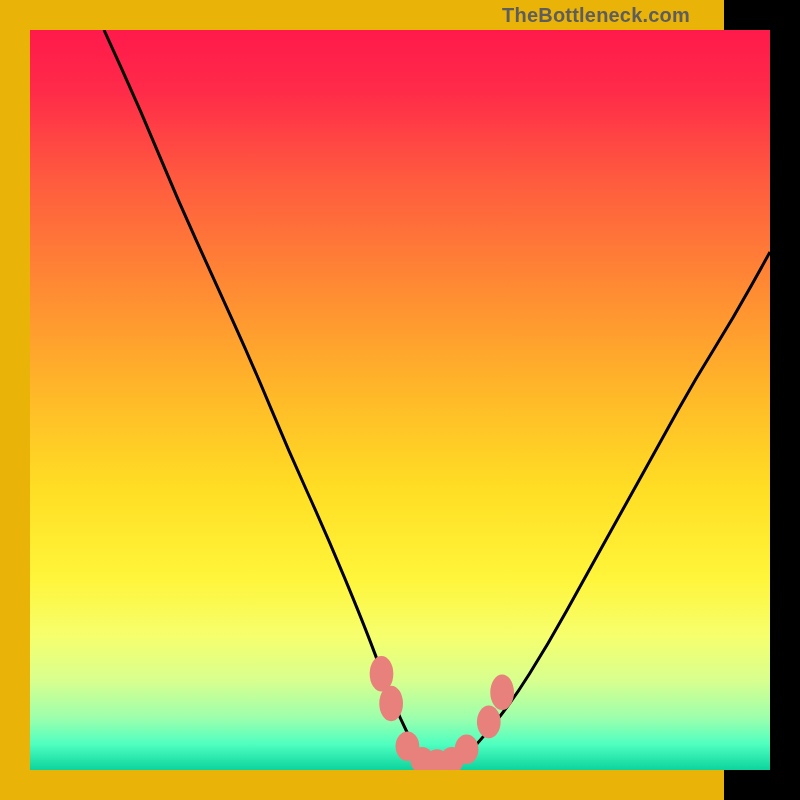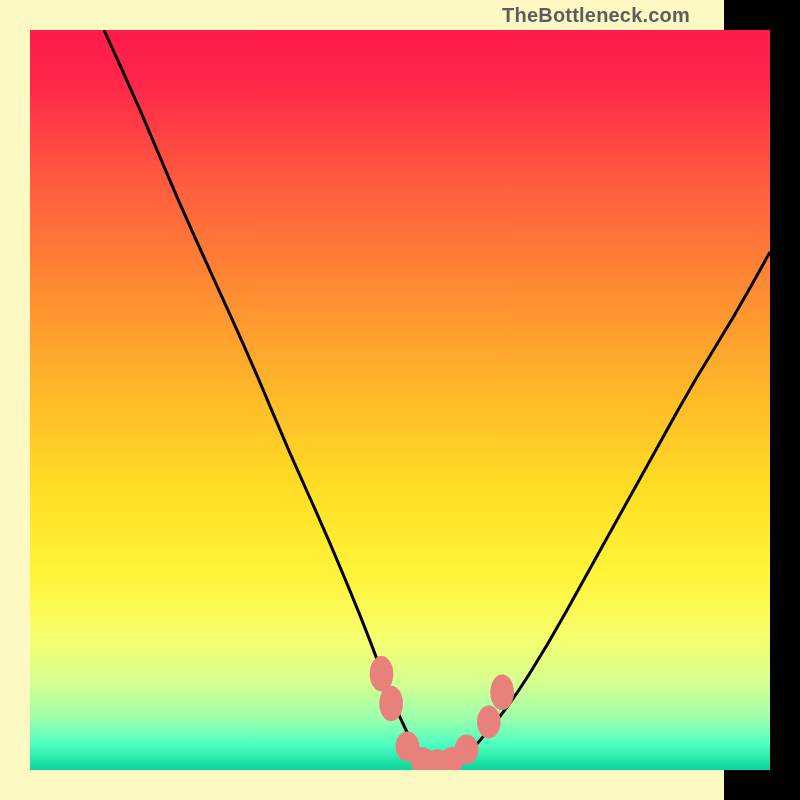--- a/index.html
+++ b/index.html
@@ -8,21 +8,21 @@
     width: 800px;
     height: 800px;
     overflow: hidden;
     background: #000;
     font-family: Arial, Helvetica, sans-serif;
   }
   .frame {
     position: relative;
     width: 724px;
     height: 800px;
-    background: #fef9c3;
+    background: #eab308;
   }
   .plot-area {
     position: absolute;
     left: 30px;
     top: 30px;
     width: 740px;
     height: 740px;
     overflow: hidden;
   }
   .gradient-bg {

